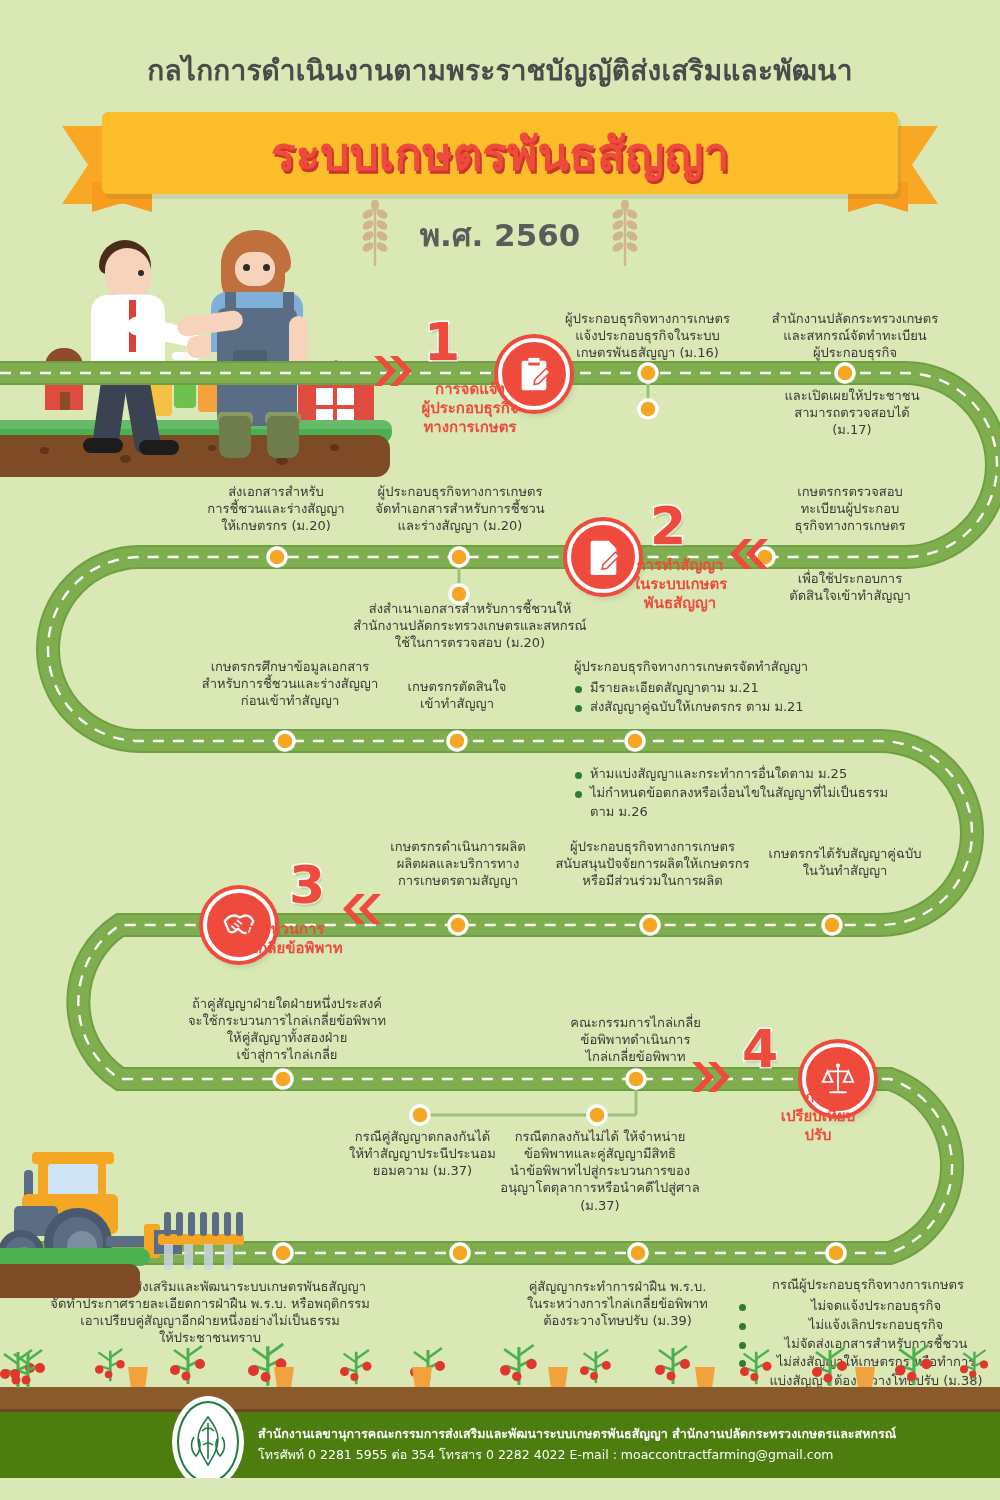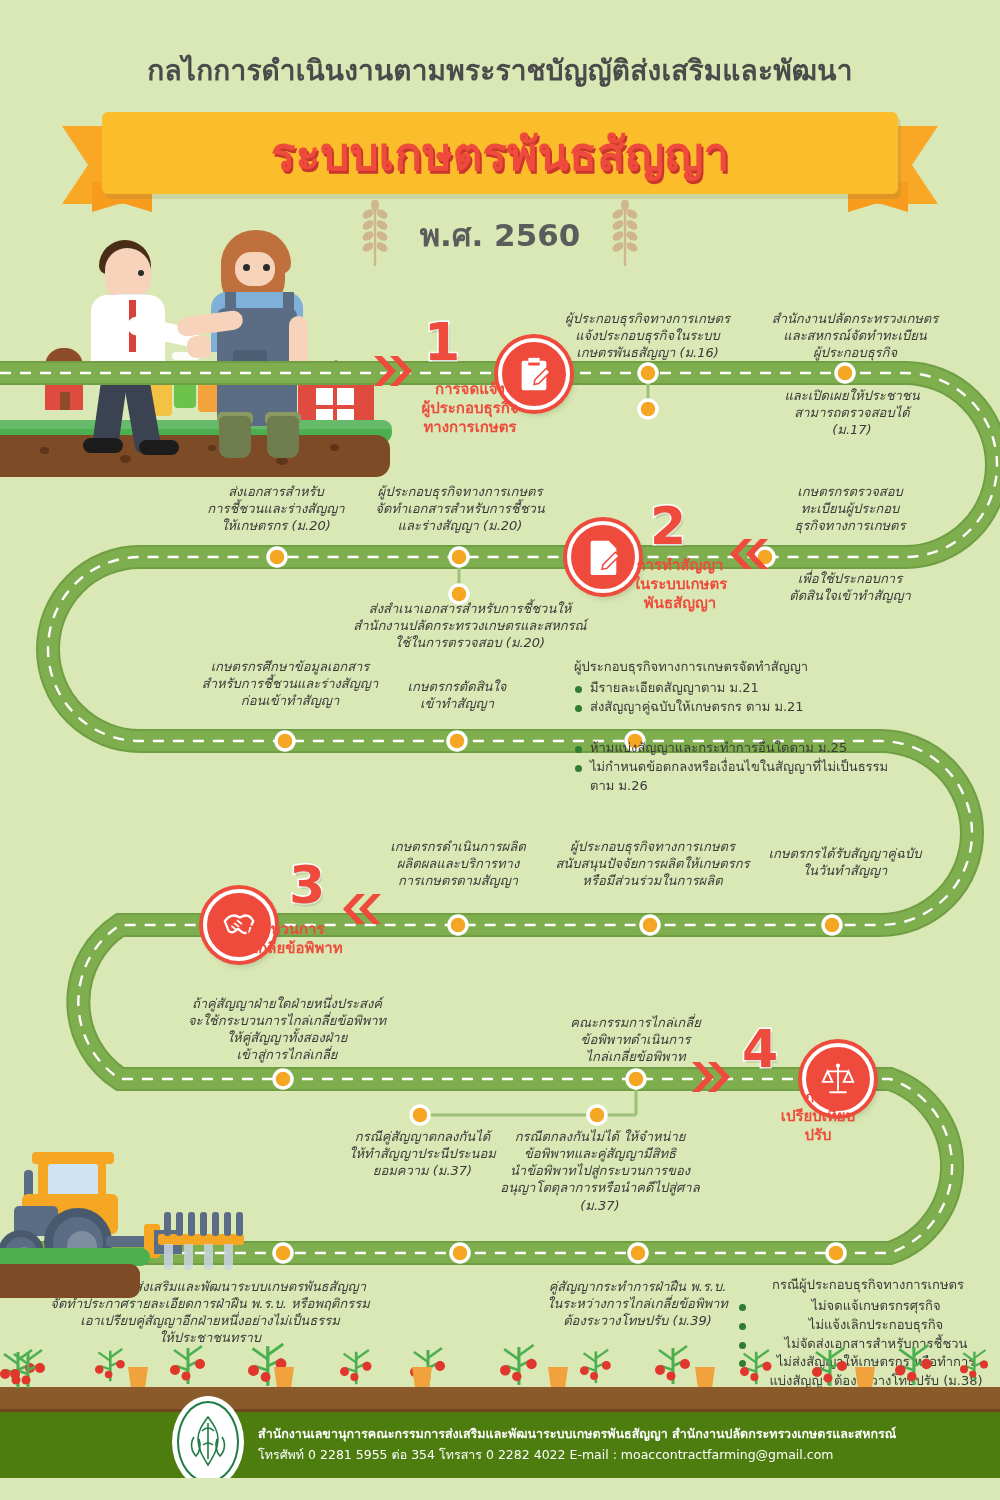--- a/index.html
+++ b/index.html
@@ -113,21 +113,21 @@
     position:absolute; font-size:15px; font-weight:bold; color:#ef4b3c;
     line-height:1.28; text-align:center; white-space:pre-line;
   }
   .chev{ position:absolute; width:42px; height:38px; }
 
   
   .lbl{
     position:absolute; font-size:13px; color:#3a3a3a; line-height:1.32;
     white-space:pre-line;
   }
-  .lbl.c{ text-align:center;font-style:italic; }
+  .lbl.c{ text-align:center; }
   .bullets{ position:absolute; font-size:13px; color:#3a3a3a; line-height:1.45; }
   .bullets .hd{ margin-bottom:2px; }
   .bullets ul{ list-style:none; }
   .bullets li{ position:relative; padding-left:16px; white-space:pre-line; }
   .bullets li:before{
     content:""; position:absolute; left:1px; top:7px;
     width:7px; height:7px; border-radius:50%; background:#2e7d32;
   }
 
   
@@ -422,21 +422,21 @@
 เข้าทำสัญญา</div>
 
   <div class="bullets" style="left:574px;top:658px;width:330px;">
     <div class="hd">ผู้ประกอบธุรกิจทางการเกษตรจัดทำสัญญา</div>
     <ul>
       <li>มีรายละเอียดสัญญาตาม ม.21</li>
       <li>ส่งสัญญาคู่ฉบับให้เกษตรกร ตาม ม.21</li>
     </ul>
   </div>
 
-  <div class="bullets" style="left:574px;top:739px;width:360px;">
+  <div class="bullets" style="left:574px;top:765px;width:360px;">
     <ul>
       <li>ห้ามแบ่งสัญญาและกระทำการอื่นใดตาม ม.25</li>
       <li>ไม่กำหนดข้อตกลงหรือเงื่อนไขในสัญญาที่ไม่เป็นธรรม
 ตาม ม.26</li>
     </ul>
   </div>
 
   <div class="step">
     <svg class="chev" style="left:341px;top:890px;" viewBox="0 0 42 38">
       <g fill="#ef4b3c">
@@ -499,28 +499,28 @@
   <div class="lbl c" style="left:500px;top:1128px;width:200px;">กรณีตกลงกันไม่ได้ ให้จำหน่าย
 ข้อพิพาทและคู่สัญญามีสิทธิ
 นำข้อพิพาทไปสู่กระบวนการของ
 อนุญาโตตุลาการหรือนำคดีไปสู่ศาล
 (ม.37)</div>
 
   <div class="lbl c" style="left:40px;top:1278px;width:340px;">คณะกรรมการส่งเสริมและพัฒนาระบบเกษตรพันธสัญญา
 จัดทำประกาศรายละเอียดการฝ่าฝืน พ.ร.บ. หรือพฤติกรรม
 เอาเปรียบคู่สัญญาอีกฝ่ายหนึ่งอย่างไม่เป็นธรรม
 ให้ประชาชนทราบ</div>
-  <div class="lbl c" style="left:540px;top:1278px;width:195px;text-align:center;">คู่สัญญากระทำการฝ่าฝืน พ.ร.บ.
+  <div class="lbl c" style="left:520px;top:1278px;width:195px;text-align:center;">คู่สัญญากระทำการฝ่าฝืน พ.ร.บ.
 ในระหว่างการไกล่เกลี่ยข้อพิพาท
 ต้องระวางโทษปรับ (ม.39)</div>
 
   <div class="bullets" style="left:738px;top:1276px;width:260px;text-align:center;">
     <div class="hd">กรณีผู้ประกอบธุรกิจทางการเกษตร</div>
     <ul>
-      <li>ไม่จดแจ้เกษตรกรศุรกิจ</li>
+      <li>ไม่จดแจ้งประกอบธุรกิจ</li>
       <li>ไม่แจ้งเลิกประกอบธุรกิจ</li>
       <li>ไม่จัดส่งเอกสารสำหรับการชี้ชวน</li>
       <li>ไม่ส่งสัญญาให้เกษตรกร หรือทำการ
 แบ่งสัญญา ต้องระวางโทษปรับ (ม.38)</li>
     </ul>
   </div>
 
   <div class="tractor">
     <div class="tr-roof"></div>
     <div class="tr-cab"></div>

